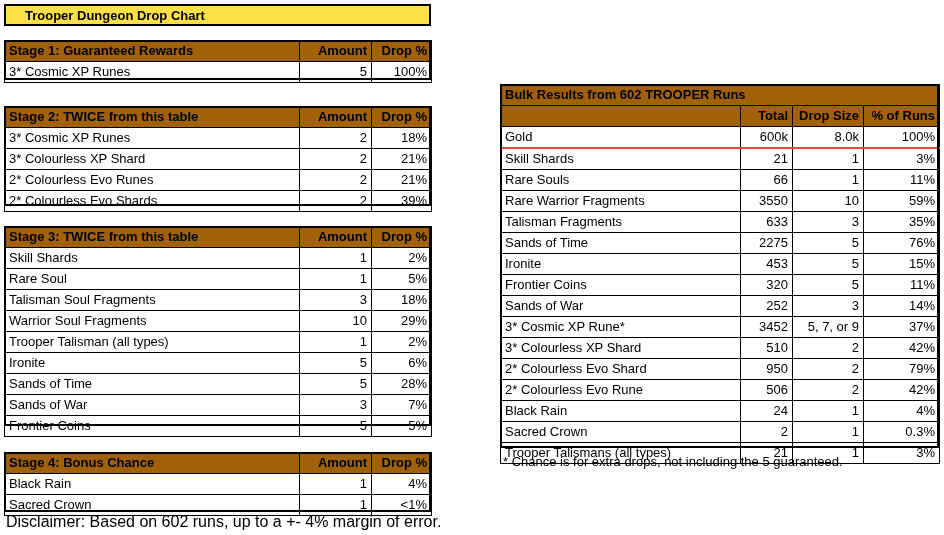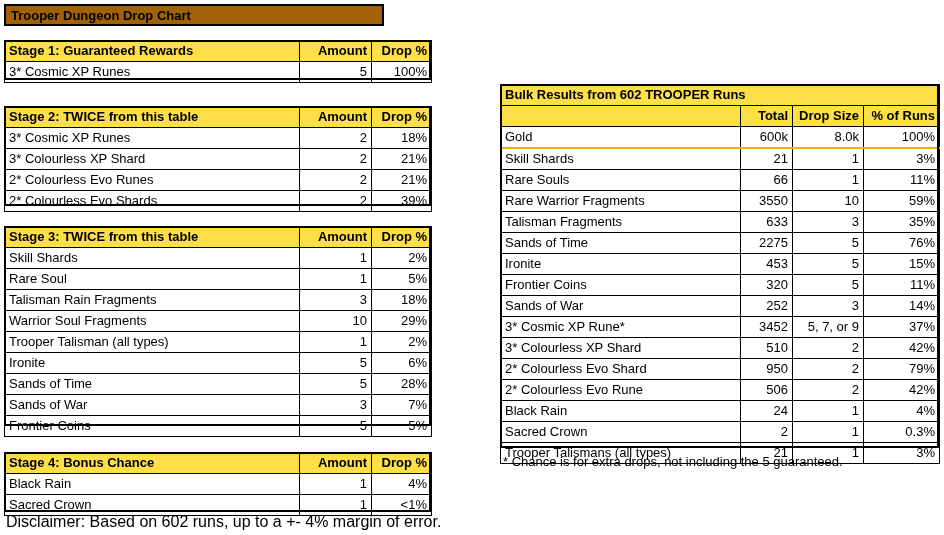--- a/index.html
+++ b/index.html
@@ -27,49 +27,49 @@
   .xl td {
     border: 1px solid #000000;
     padding: 0 4px;
     height: 20px;
     line-height: 18px;
     overflow: hidden;
     white-space: nowrap;
     vertical-align: middle;
   }
   .xl .hdr td {
-    background: #fde047;
+    background: #a16207;
     font-weight: bold;
     margin-top: 47px;
   }
   .num { text-align: right; }
   .lbl { text-align: left; }
 
   
   .frame {
     position: absolute;
     border: 2px solid #000000;
     box-sizing: border-box;
     pointer-events: none;
   }
 
   
   #title-box {
     position: absolute;
     left: 4px;
     top: 4px;
-    width: 380px;
+    width: 427px;
     height: 22px;
     border: 2px solid #000000;
     box-sizing: border-box;
-    background: #a16207;
+    background: #fde047;
     font-weight: bold;
     font-size: 13px;
     line-height: 18px;
-    padding: 1px 5px;
+    padding: 1px 19px;
   }
 
   
   #stage1-table { left: 4px;  top: 40px;  width: 427px; }
   #stage2-table { left: 4px;  top: 106px; width: 427px; padding-left: 47px; }
   #stage3-table { left: 4px;  top: 226px; width: 427px; padding-left: 44px; }
   #stage4-table { left: 4px;  top: 452px; width: 427px; }
   #bulk-table   { left: 500px; top: 84px; width: 439px; }
 
   #disclaimer {
@@ -83,21 +83,21 @@
   #footnote {
     position: absolute;
     left: 503px;
     top: 454px;
     font-size: 13px;
     line-height: 16px;
     white-space: nowrap;
   }
 
   
-  .heavy-bottom td { border-bottom: 2px solid #eab308; }
+  .heavy-bottom td { border-bottom: 2px solid #ef4444; }
 </style>
 </head>
 <body>
 
 <div id="title-box">Trooper Dungeon Drop Chart</div>
 
 <table class="xl" id="stage1-table">
   <colgroup>
       <col style="width:295px">
       <col style="width:72px">
@@ -170,21 +170,21 @@
         <td class="lbl">Skill Shards</td>
         <td class="num">1</td>
         <td class="num">2%</td>
       </tr>
       <tr>
         <td class="lbl">Rare Soul</td>
         <td class="num">1</td>
         <td class="num">5%</td>
       </tr>
       <tr>
-        <td class="lbl">Talisman Rain Fragments</td>
+        <td class="lbl">Talisman Soul Fragments</td>
         <td class="num">3</td>
         <td class="num">18%</td>
       </tr>
       <tr>
         <td class="lbl">Warrior Soul Fragments</td>
         <td class="num">10</td>
         <td class="num">29%</td>
       </tr>
       <tr>
         <td class="lbl">Trooper Talisman (all types)</td>

